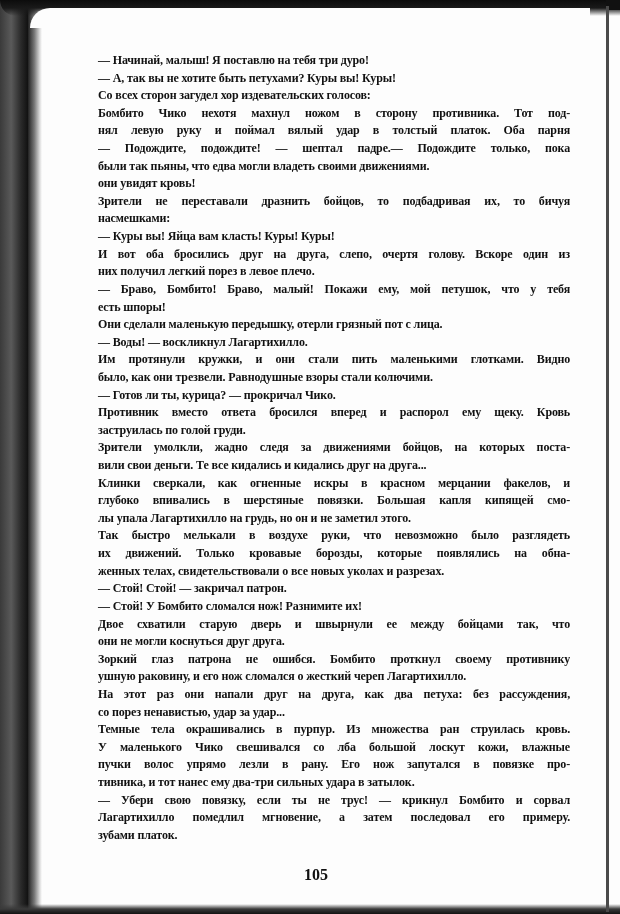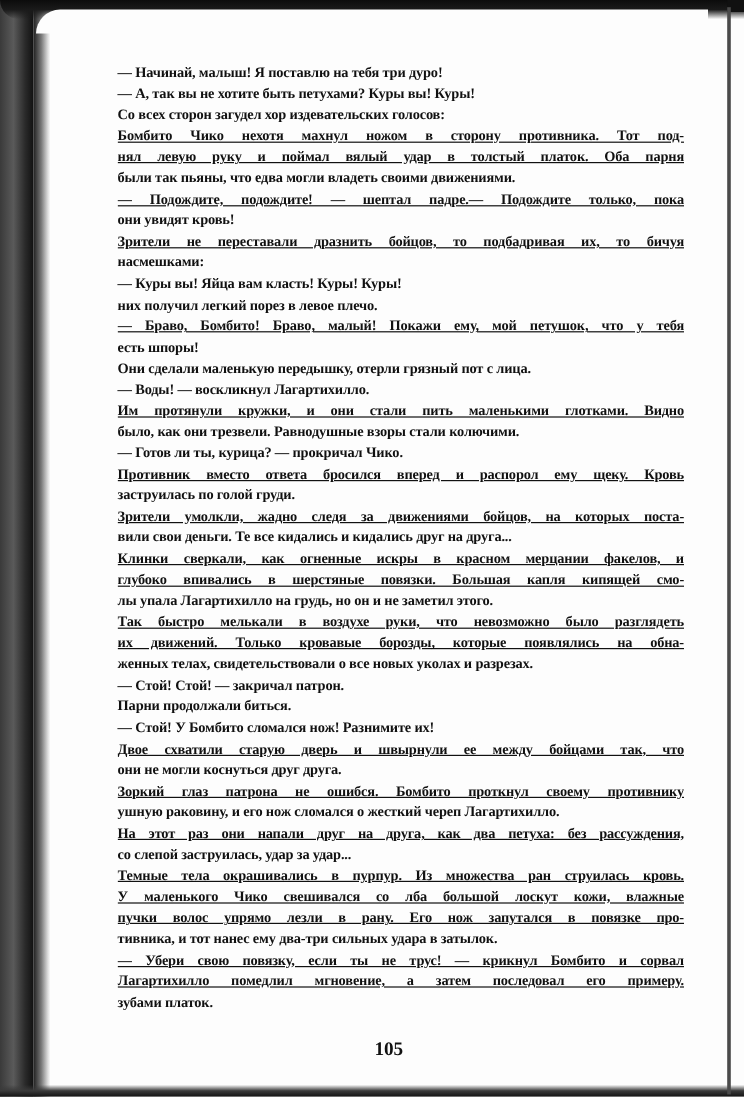--- a/index.html
+++ b/index.html
@@ -39,23 +39,23 @@
     }
     .page {
       position: absolute; left: 98px; top: 52px; width: 472px;
       color: #111;
     }
     .line {
       font-size: 12px; line-height: 17.62px; height: 17.62px;
       white-space: nowrap; font-weight: bold;
       letter-spacing: -0.15px;
     }
-    .line.justify { text-align: justify; text-align-last: justify; white-space: normal; overflow: hidden; text-decoration: underline; }
+    .line.justify { text-align: justify; text-align-last: justify; white-space: normal; overflow: hidden; }
     .page-number {
-      position: absolute; left: 296px; top: 866px; width: 40px; text-align: right;
+      position: absolute; left: 296px; top: 866px; width: 40px; text-align: center;
       font-size: 16px; font-weight: bold; color: #111;
     }
   </style>
 </head>
 <body>
 
 <div class="scan"></div>
 <div class="left-edge"></div>
 <div class="left-shadow"></div>
 <div class="top-edge"></div>
@@ -63,53 +63,53 @@
 <div class="bottom-edge"></div>
 <div class="right-corner"></div>
 <div class="right-rule"></div>
 
 <div class="page" id="page-body">
     <div class="line">— Начинай, малыш! Я поставлю на тебя три дуро!</div>
     <div class="line">— А, так вы не хотите быть петухами? Куры вы! Куры!</div>
     <div class="line">Со всех сторон загудел хор издевательских голосов:</div>
     <div class="line justify">Бомбито Чико нехотя махнул ножом в сторону противника. Тот под-</div>
     <div class="line justify">нял левую руку и поймал вялый удар в толстый платок. Оба парня</div>
+    <div class="line justify">— Подождите, подождите! — шептал падре.— Подождите только, пока</div>
     <div class="line">были так пьяны, что едва могли владеть своими движениями.</div>
-    <div class="line justify">— Подождите, подождите! — шептал падре.— Подождите только, пока</div>
     <div class="line">они увидят кровь!</div>
     <div class="line justify">Зрители не переставали дразнить бойцов, то подбадривая их, то бичуя</div>
     <div class="line">насмешками:</div>
     <div class="line">— Куры вы! Яйца вам класть! Куры! Куры!</div>
+    <div class="line justify">И вот оба бросились друг на друга, слепо, очертя голову. Вскоре один из</div>
     <div class="line">них получил легкий порез в левое плечо.</div>
     <div class="line justify">— Браво, Бомбито! Браво, малый! Покажи ему, мой петушок, что у тебя</div>
     <div class="line">есть шпоры!</div>
     <div class="line">Они сделали маленькую передышку, отерли грязный пот с лица.</div>
     <div class="line">— Воды! — воскликнул Лагартихилло.</div>
     <div class="line justify">Им протянули кружки, и они стали пить маленькими глотками. Видно</div>
     <div class="line">было, как они трезвели. Равнодушные взоры стали колючими.</div>
     <div class="line">— Готов ли ты, курица? — прокричал Чико.</div>
     <div class="line justify">Противник вместо ответа бросился вперед и распорол ему щеку. Кровь</div>
     <div class="line">заструилась по голой груди.</div>
     <div class="line justify">Зрители умолкли, жадно следя за движениями бойцов, на которых поста-</div>
     <div class="line">вили свои деньги. Те все кидались и кидались друг на друга...</div>
     <div class="line justify">Клинки сверкали, как огненные искры в красном мерцании факелов, и</div>
     <div class="line justify">глубоко впивались в шерстяные повязки. Большая капля кипящей смо-</div>
     <div class="line">лы упала Лагартихилло на грудь, но он и не заметил этого.</div>
     <div class="line justify">Так быстро мелькали в воздухе руки, что невозможно было разглядеть</div>
     <div class="line justify">их движений. Только кровавые борозды, которые появлялись на обна-</div>
     <div class="line">женных телах, свидетельствовали о все новых уколах и разрезах.</div>
     <div class="line">— Стой! Стой! — закричал патрон.</div>
-    <div class="line">Парни продолжали биться.</div>
     <div class="line">— Стой! У Бомбито сломался нож! Разнимите их!</div>
     <div class="line justify">Двое схватили старую дверь и швырнули ее между бойцами так, что</div>
     <div class="line">они не могли коснуться друг друга.</div>
     <div class="line justify">Зоркий глаз патрона не ошибся. Бомбито проткнул своему противнику</div>
     <div class="line">ушную раковину, и его нож сломался о жесткий череп Лагартихилло.</div>
     <div class="line justify">На этот раз они напали друг на друга, как два петуха: без рассуждения,</div>
-    <div class="line">со слепой заструилась, удар за удар...</div>
+    <div class="line">со порез ненавистью, удар за удар...</div>
     <div class="line justify">Темные тела окрашивались в пурпур. Из множества ран струилась кровь.</div>
     <div class="line justify">У маленького Чико свешивался со лба большой лоскут кожи, влажные</div>
     <div class="line justify">пучки волос упрямо лезли в рану. Его нож запутался в повязке про-</div>
     <div class="line">тивника, и тот нанес ему два-три сильных удара в затылок.</div>
     <div class="line justify">— Убери свою повязку, если ты не трус! — крикнул Бомбито и сорвал</div>
     <div class="line justify">Лагартихилло помедлил мгновение, а затем последовал его примеру.</div>
     <div class="line">зубами платок.</div>
   </div>
 
 <div class="page-number">105</div>

